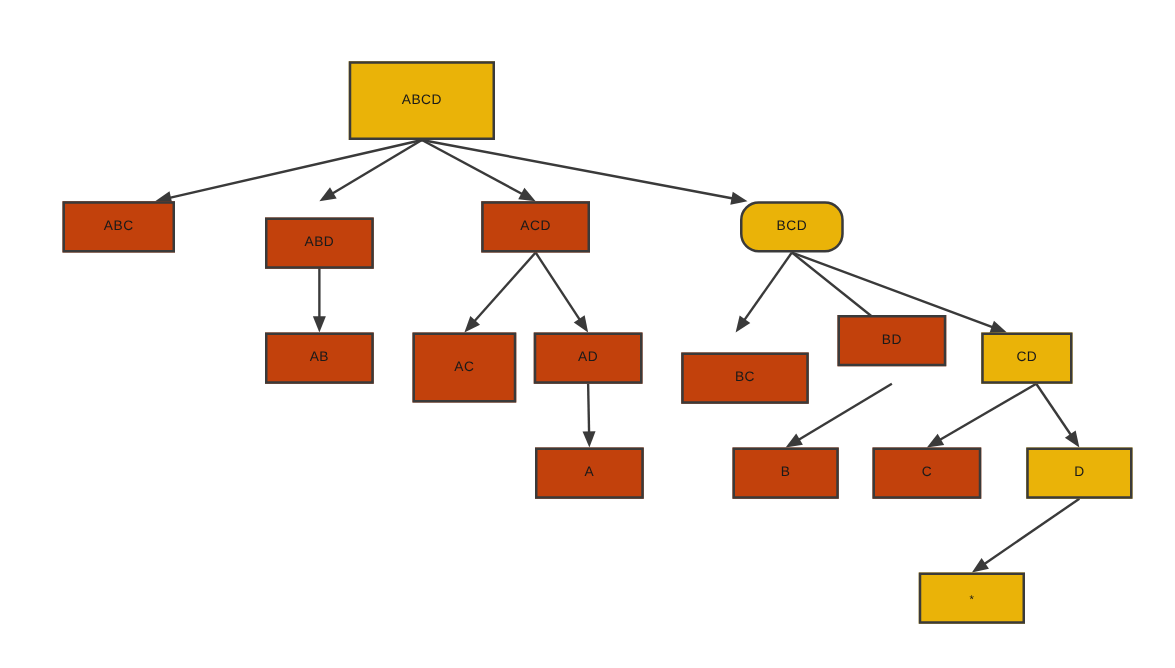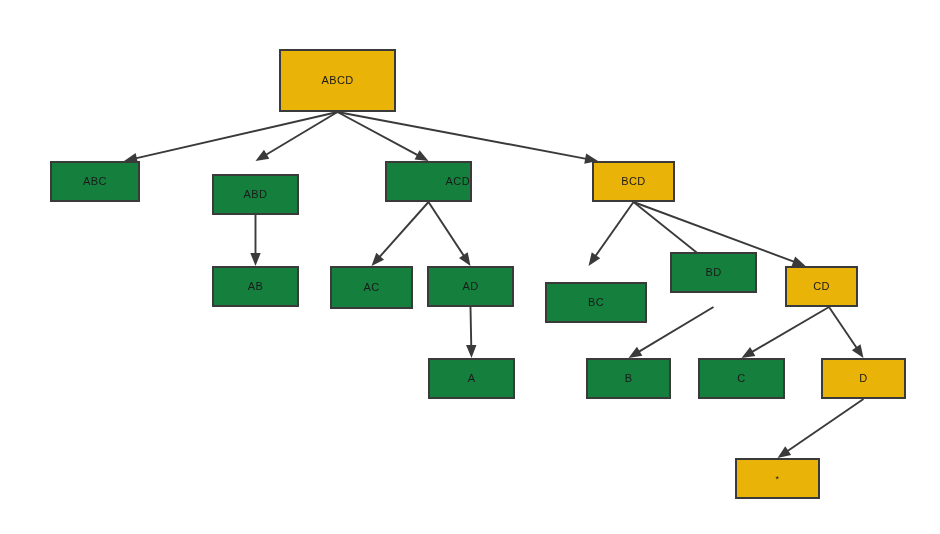--- a/index.html
+++ b/index.html
@@ -19,21 +19,21 @@
     position: absolute;
     left: 0;
     top: 0;
     width: 940px;
     height: 534px;
   }
   .node {
     position: absolute;
     box-sizing: border-box;
     border: 2px solid #3a3a3a;
-    background: #15803d;
+    background: #c2410c;
     display: flex;
     align-items: center;
     justify-content: center;
     font-size: 11px;
     color: #1a1a1a;
     letter-spacing: 0.4px;
     z-index: 2;
   }
   .node.highlight {
     background: #eab308;
@@ -86,30 +86,30 @@
   <div id="node-layer">
       <div class="node highlight" style="left: 279px; top: 49px; width: 117px; height: 63px;">
         <span class="node-label">ABCD</span>
       </div>
       <div class="node" style="left: 50px; top: 161px; width: 90px; height: 41px;">
         <span class="node-label">ABC</span>
       </div>
       <div class="node" style="left: 212px; top: 174px; width: 87px; height: 41px; text-align: center;">
         <span class="node-label">ABD</span>
       </div>
-      <div class="node" style="left: 385px; top: 161px; width: 87px; height: 41px; justify-content: flex-end;">
+      <div class="node" style="left: 385px; top: 161px; width: 87px; height: 41px;">
         <span class="node-label">ACD</span>
       </div>
-      <div class="node highlight" style="left: 592px; top: 161px; width: 83px; height: 41px;">
+      <div class="node highlight" style="left: 592px; top: 161px; width: 83px; height: 41px; border-radius: 15px;">
         <span class="node-label">BCD</span>
       </div>
       <div class="node" style="left: 212px; top: 266px; width: 87px; height: 41px; text-align: center;">
         <span class="node-label">AB</span>
       </div>
-      <div class="node" style="left: 330px; top: 266px; width: 83px; height: 43px;">
+      <div class="node" style="left: 330px; top: 266px; width: 83px; height: 56px;">
         <span class="node-label">AC</span>
       </div>
       <div class="node" style="left: 427px; top: 266px; width: 87px; height: 41px; text-align: center;">
         <span class="node-label">AD</span>
       </div>
       <div class="node" style="left: 545px; top: 266px; width: 102px; height: 41px; margin-top: 16px;">
         <span class="node-label">BC</span>
       </div>
       <div class="node" style="left: 670px; top: 252px; width: 87px; height: 41px;">
         <span class="node-label">BD</span>

